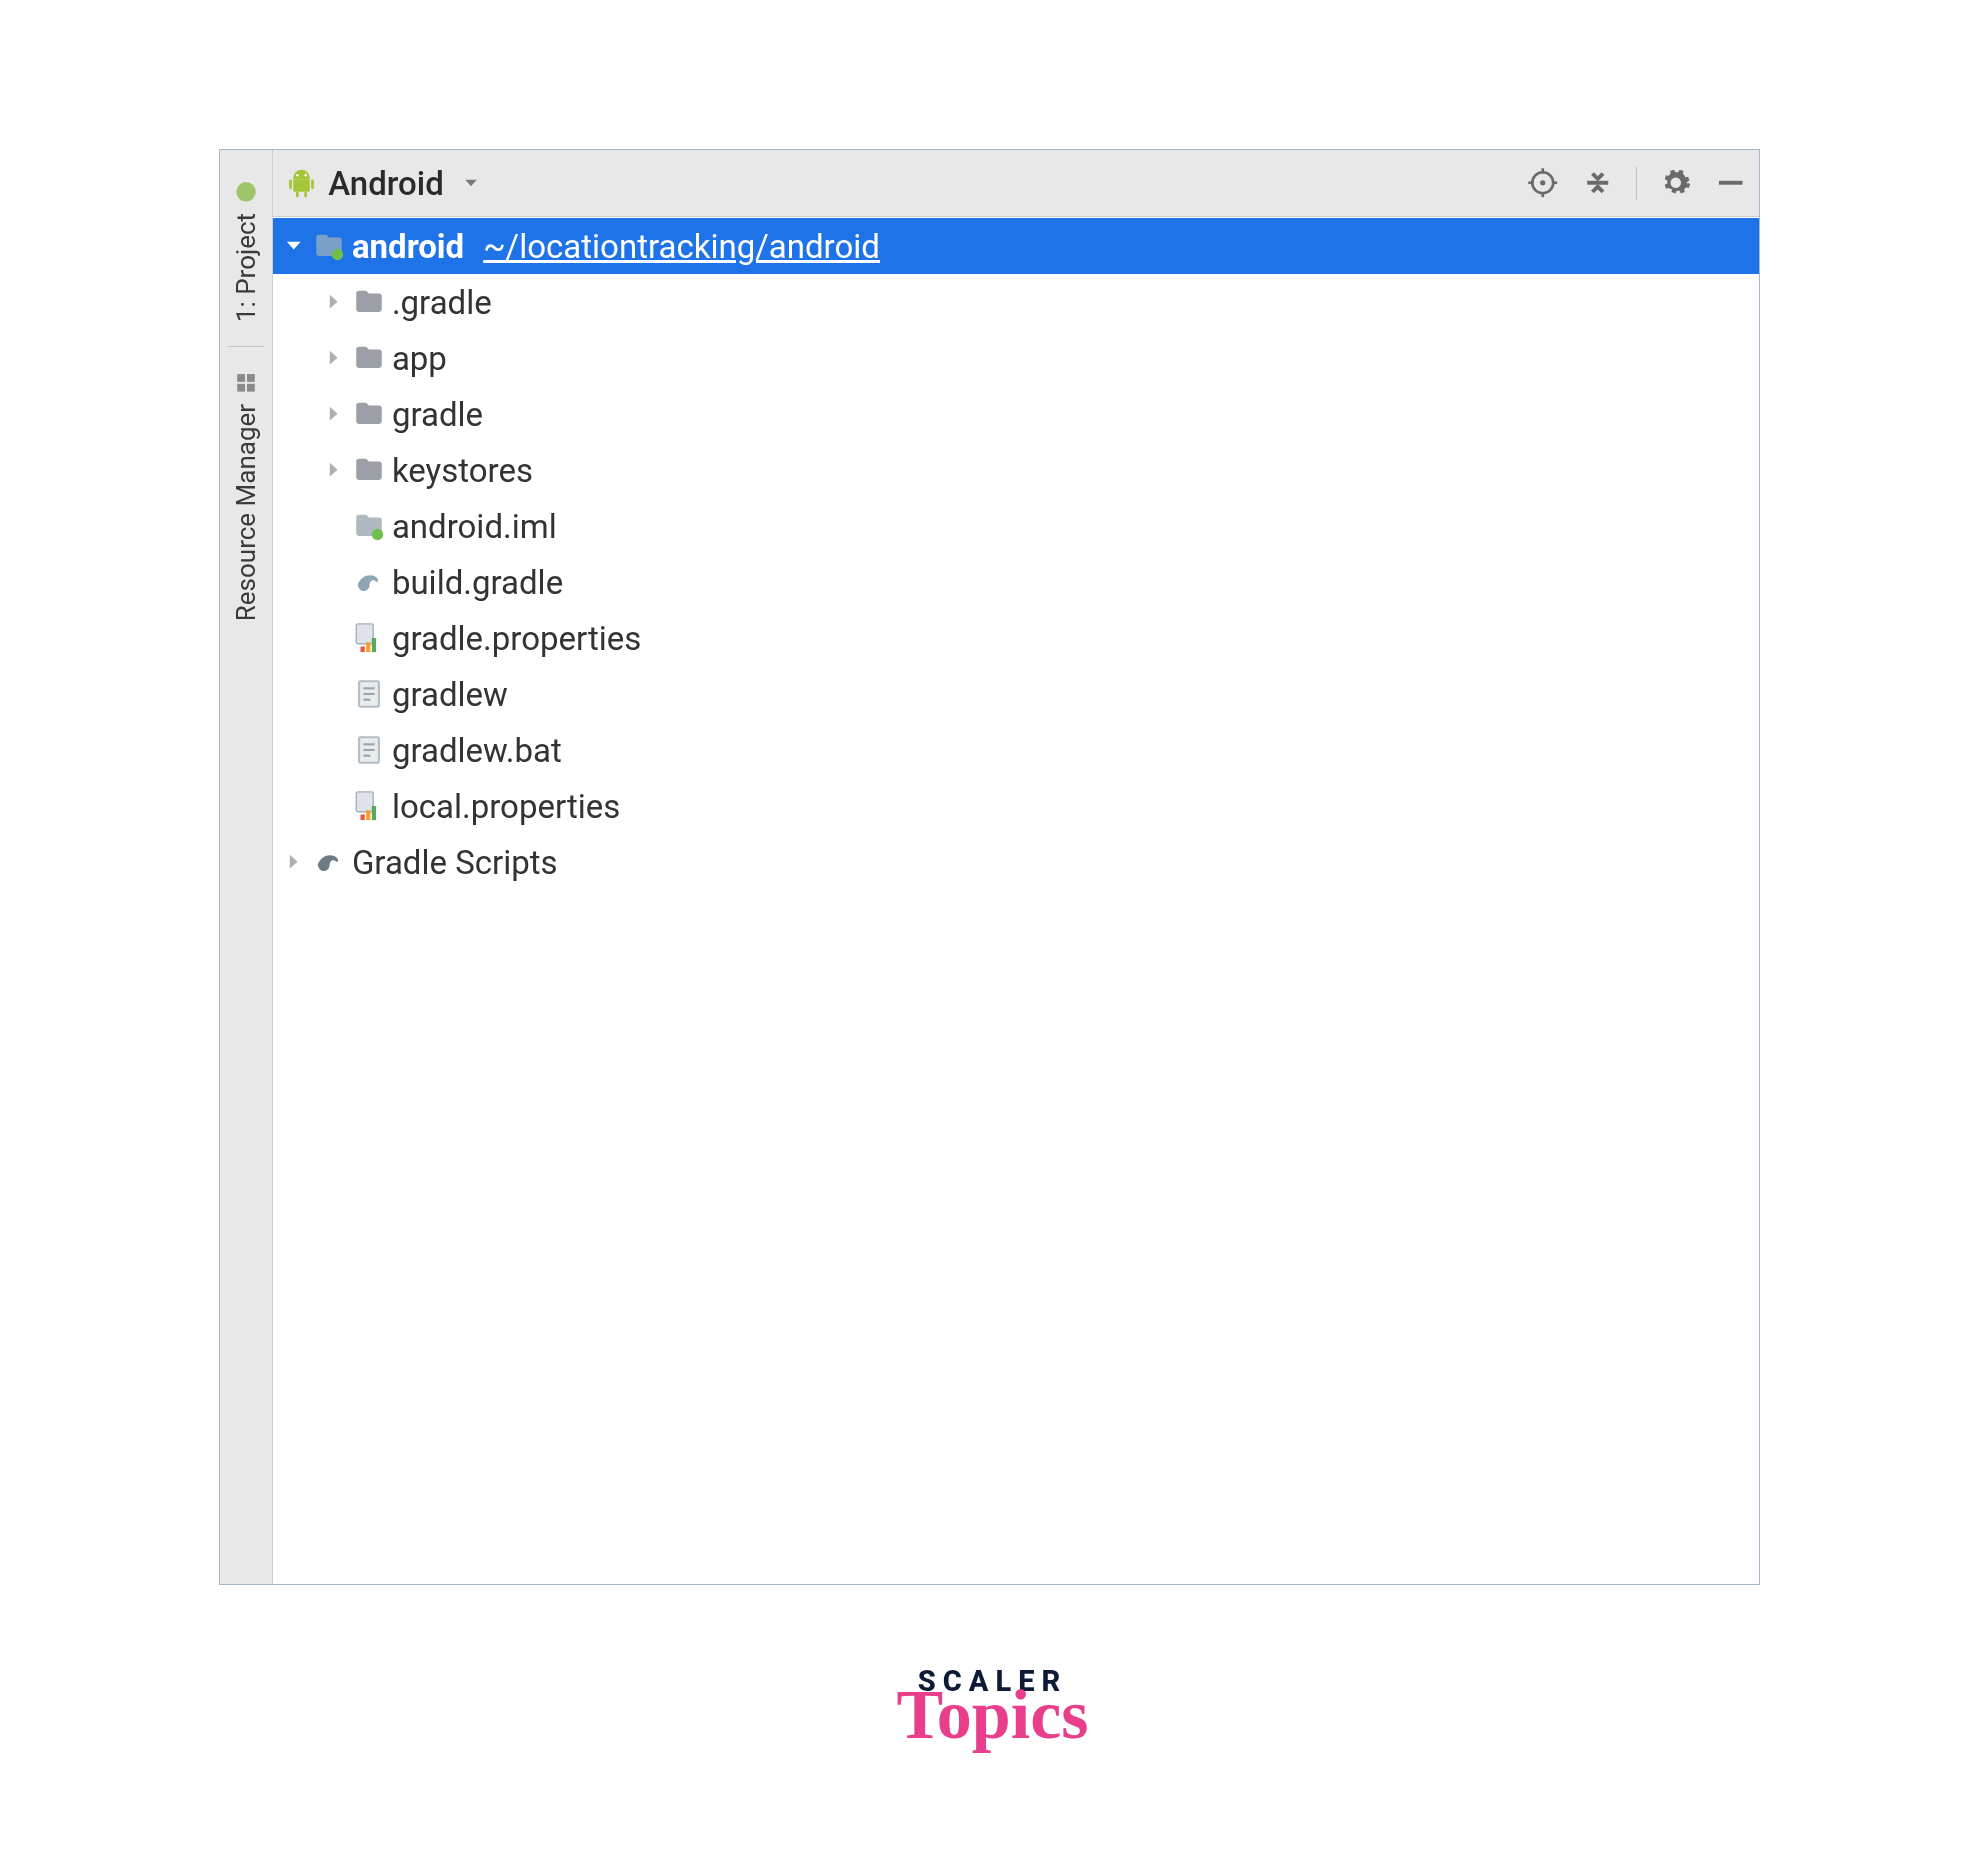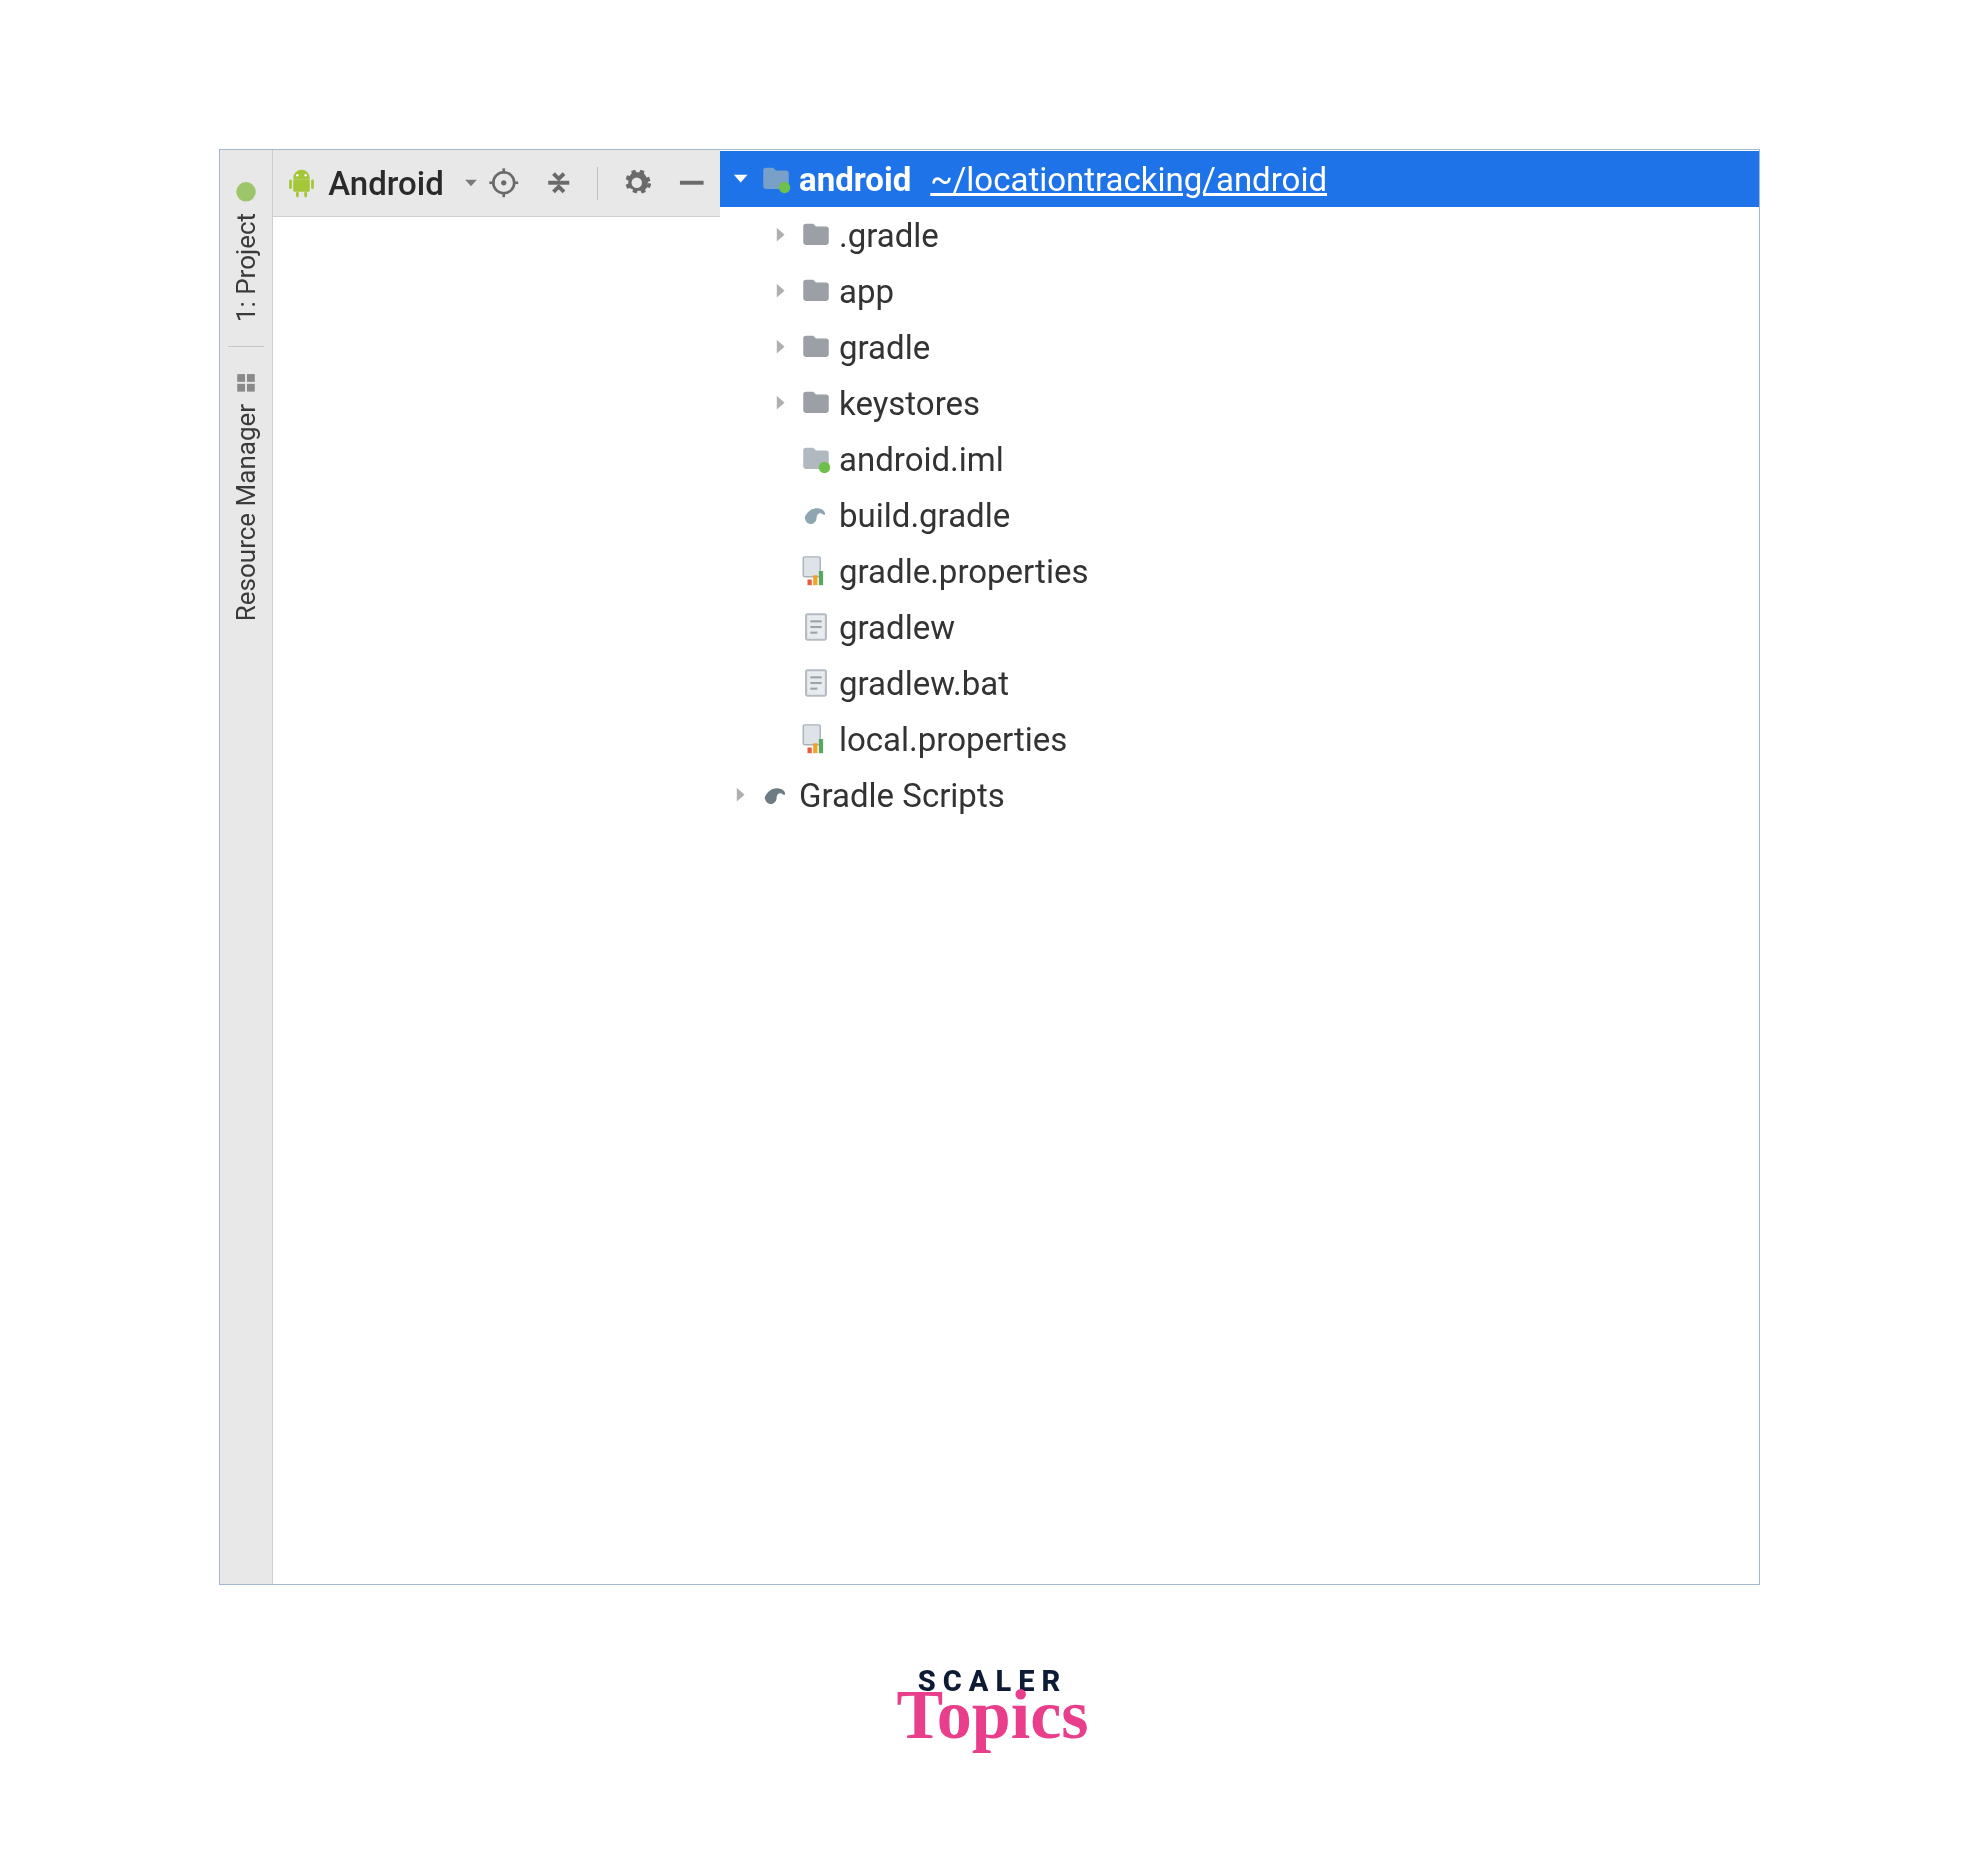--- a/index.html
+++ b/index.html
@@ -53,20 +53,21 @@
   .vtab-sep {
     height: 1.2px;
     width: 70%;
     background: #c5c5c5;
     margin: 5.8px 0;
   }
 
   .main {
     flex: 1;
     display: flex;
+    flex-direction: column;
   }
 
   
   .header {
     height: 67px;
     background: #e8e8e8;
     border-bottom: 1.8px solid #cfcfcf;
     display: flex;
     align-items: center;
     padding: 0 11.7px;

